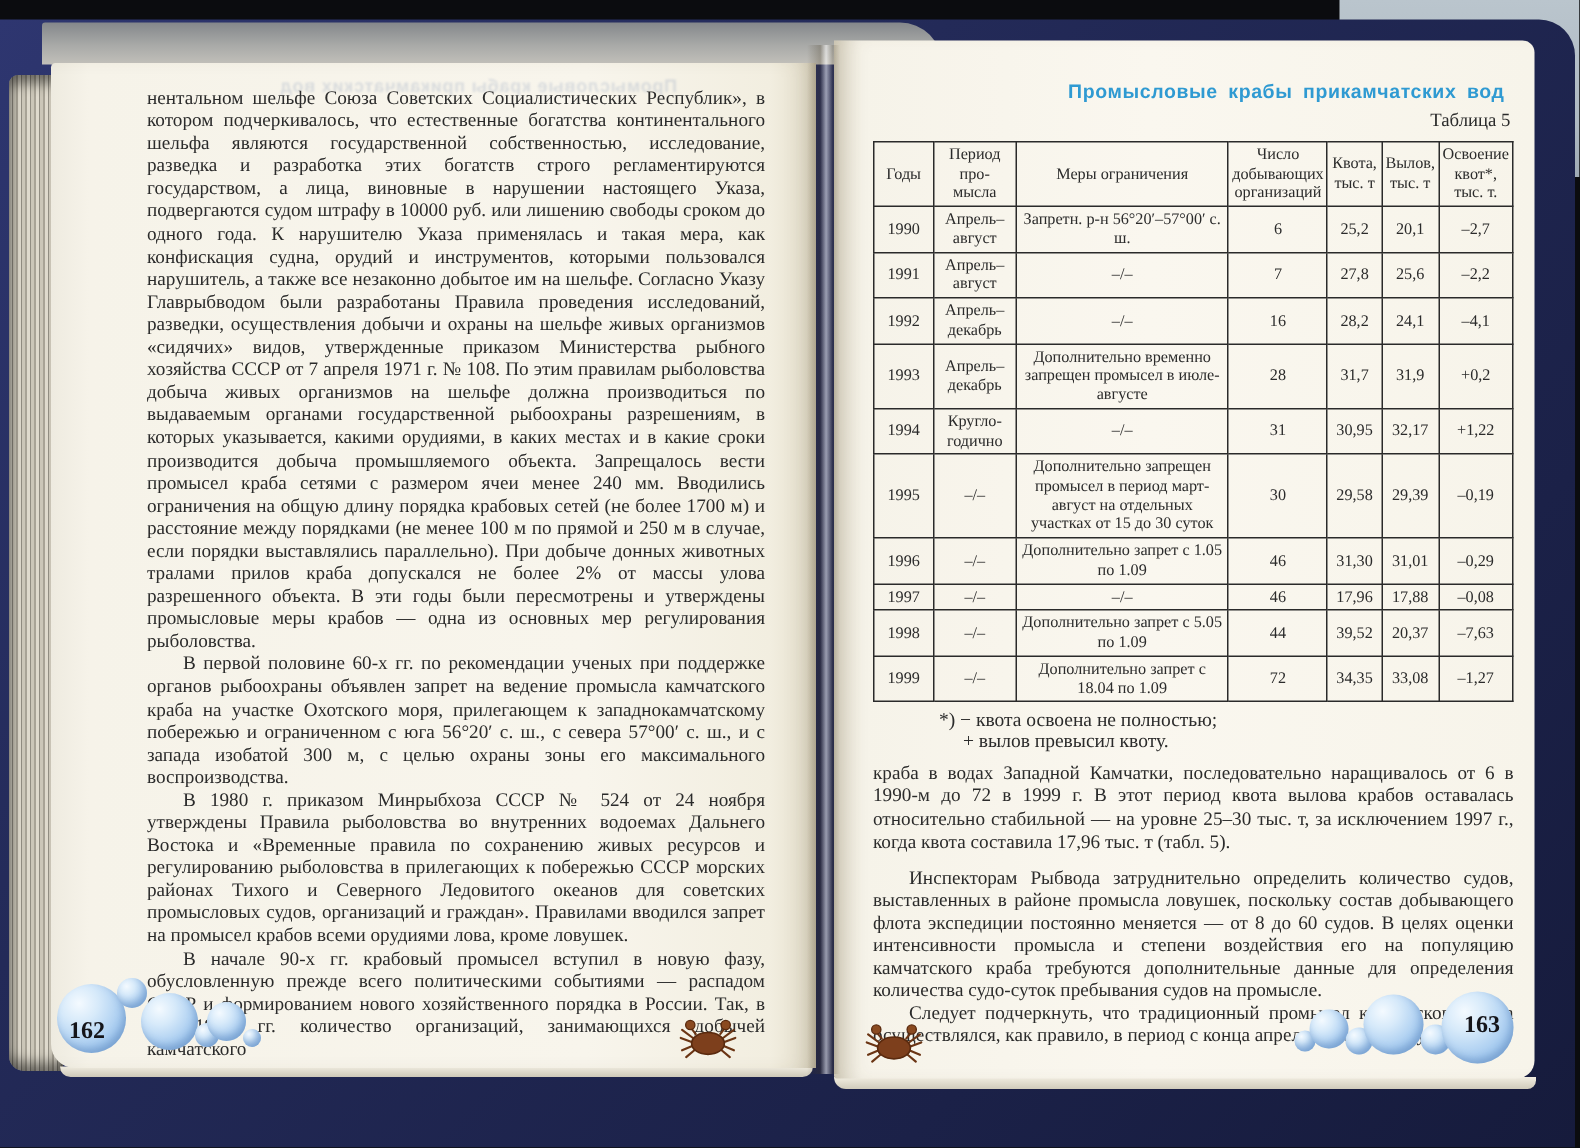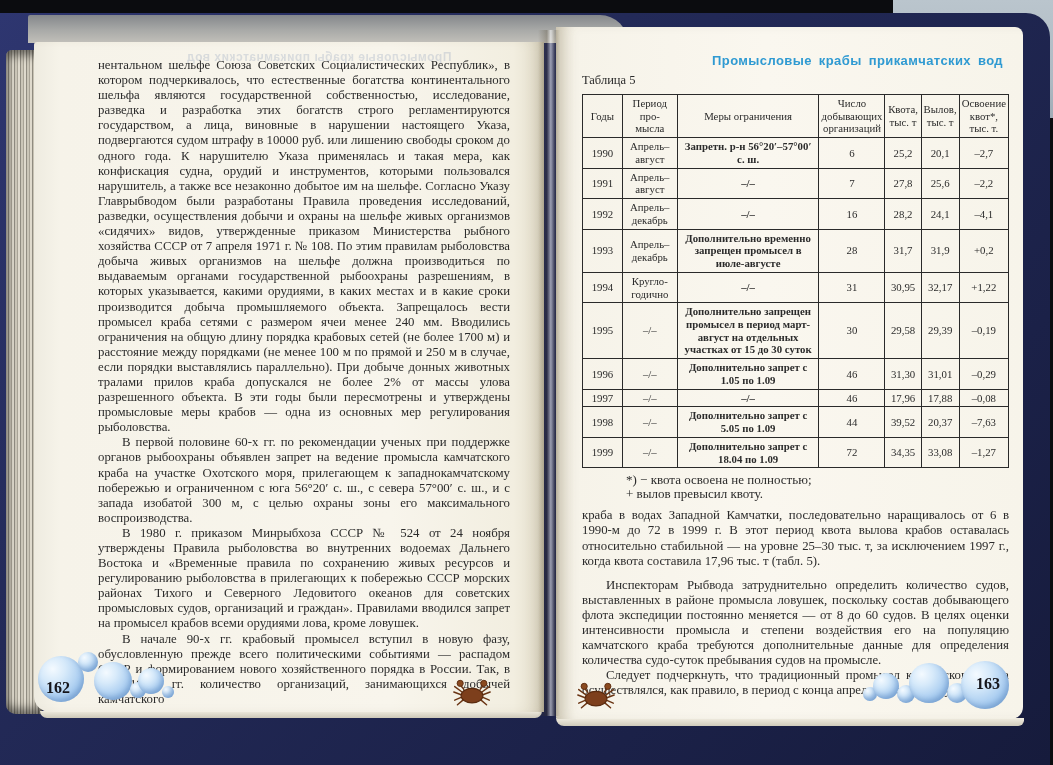--- a/index.html
+++ b/index.html
@@ -50,30 +50,30 @@
     font-family:"Liberation Sans","DejaVu Sans",sans-serif;font-weight:bold;font-size:12px;
     color:#7f93b5;opacity:.25;transform:scaleX(-1);filter:blur(.6px);letter-spacing:.5px;}
   .para{margin:0;font-size:12.8px;line-height:15.1px;text-align:justify;text-indent:24px;}
   .para.no-indent{text-indent:0;}
   .para.spaced{margin-top:9px;}
 
   
   .rp-inner{position:absolute;inset:0;padding:26px 14px 0 26px;}
   .running-header{font-family:"Liberation Sans","DejaVu Sans",sans-serif;font-weight:bold;
     font-size:13px;color:#2f9ad2;text-align:right;padding-right:6px;letter-spacing:.4px;word-spacing:3px;}
-  .table-label{font-size:12.5px;margin-top:5px;padding-right:2px;}
+  .table-label{text-align:right;font-size:12.5px;margin-top:5px;padding-right:2px;}
   .table-title{font-weight:bold;font-size:12.6px;text-align:center;line-height:15.5px;margin-top:2px;}
   table.crab-table{border-collapse:collapse;width:100%;margin-top:6px;
     font-size:10.8px;line-height:1.18;}
   table.crab-table th,table.crab-table td{border:1.4px solid #2a2a2a;text-align:center;
     vertical-align:middle;padding:2px 2px;}
   table.crab-table th{font-weight:normal;}
-  td.measures{padding:2px 4px;font-weight:bold;}
+  td.measures{padding:2px 4px;}
   .footnote{font-size:13px;line-height:14px;margin:5px 0 7px 44px;}
-  .footnote .fn2{}
+  .footnote .fn2{margin-left:16px;}
 
   
   .bubbles{position:absolute;width:160px;height:60px;z-index:6;}
   .bubbles-left{left:0px;bottom:2px;}
   .bubbles-right{right:2px;bottom:4px;}
   .b{position:absolute;border-radius:50%;
     background:radial-gradient(circle at 32% 28%,#f4faff 0%,#d7eafa 28%,#a3c9ef 68%,#7fb0e0 100%);
     box-shadow:inset -2px -3px 5px rgba(80,120,175,.4);}
   .bubbles-left .b1{width:46px;height:46px;left:4px;top:6px;}
   .bubbles-left .b2{width:20px;height:20px;left:44px;top:2px;}

